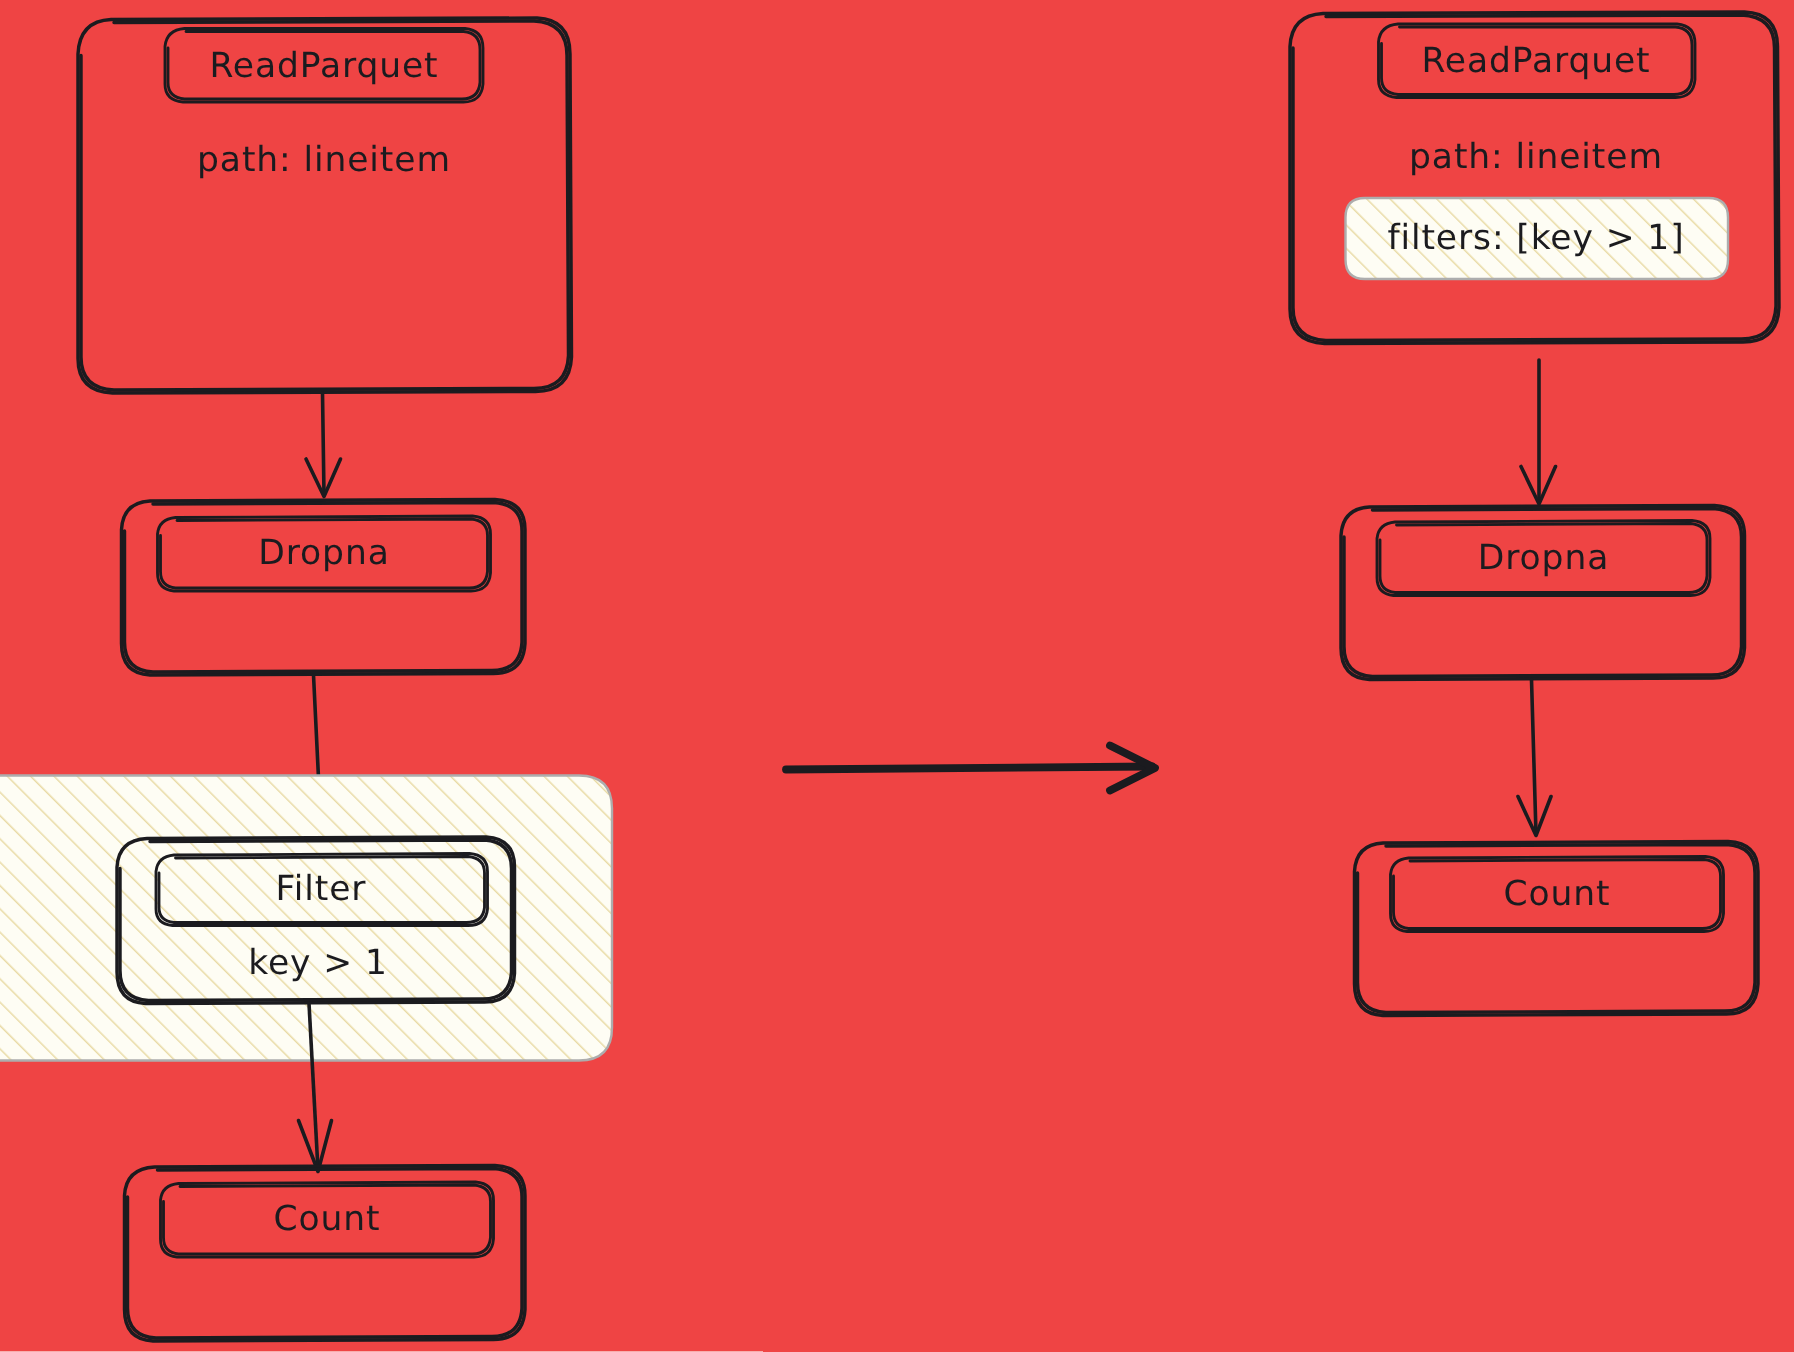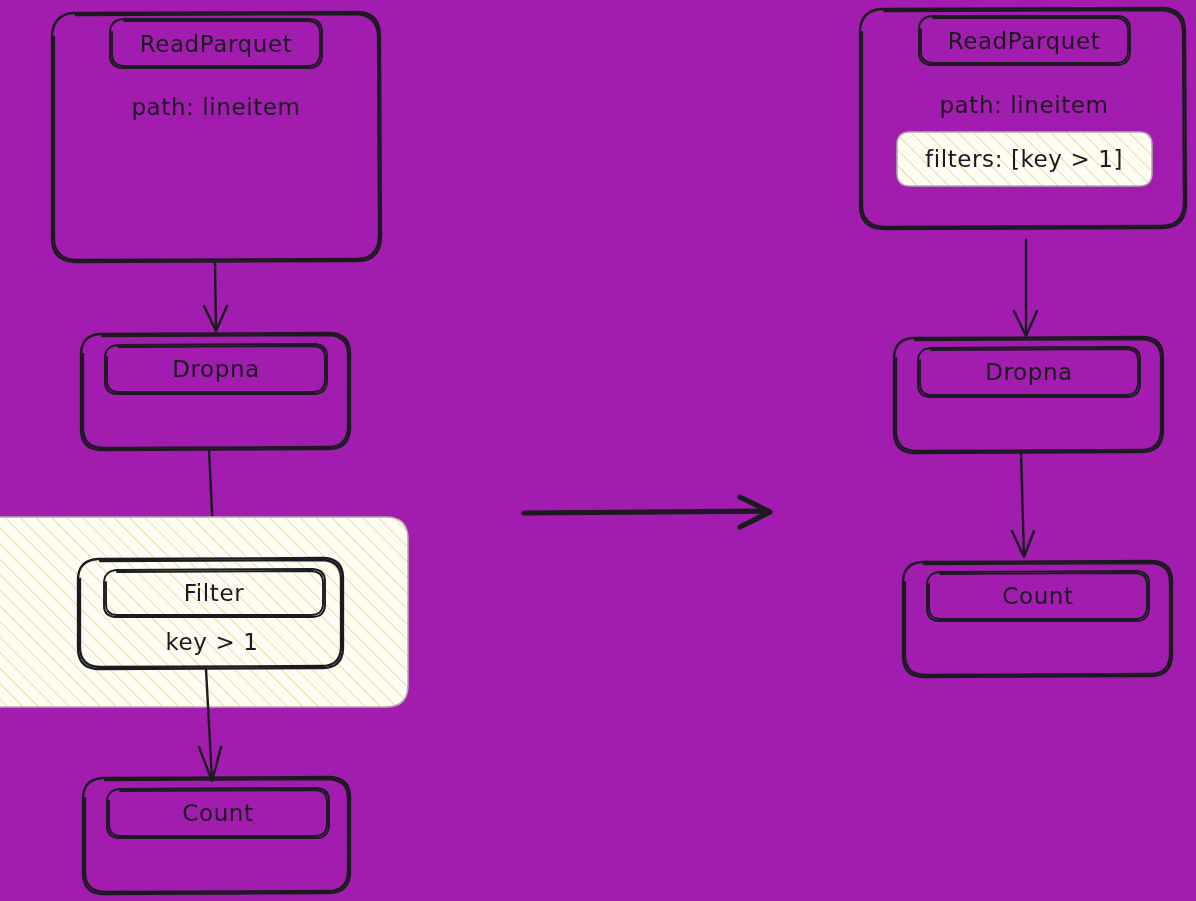--- a/index.html
+++ b/index.html
@@ -10,21 +10,21 @@
   body {
     width: 1196px;
     height: 901px;
     overflow: hidden;
     font-family: "DejaVu Sans", sans-serif;
   }
   #diagram-root {
     position: relative;
     width: 1196px;
     height: 901px;
-    background: #a21caf;
+    background: #ef4444;
   }
   svg.canvas {
     position: absolute;
     top: 0; left: 0;
     width: 1196px;
     height: 901px;
   }
   .node-text {
     font-family: "DejaVu Sans", sans-serif;
     font-size: 23px;

